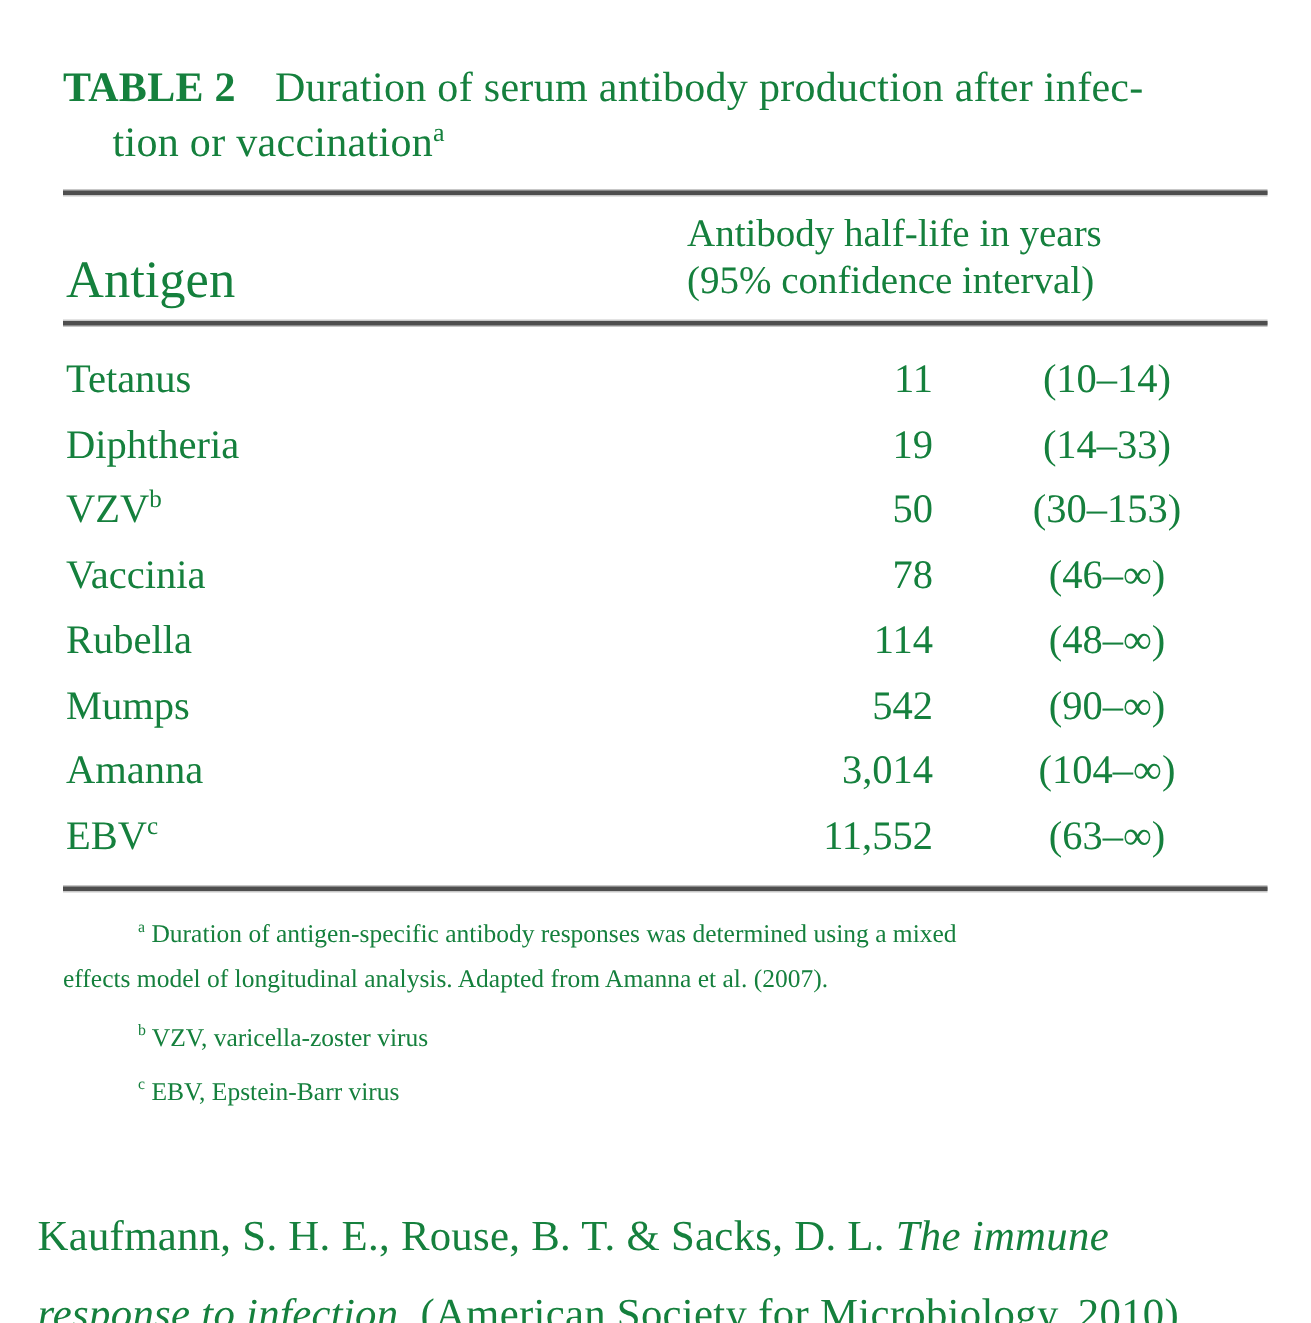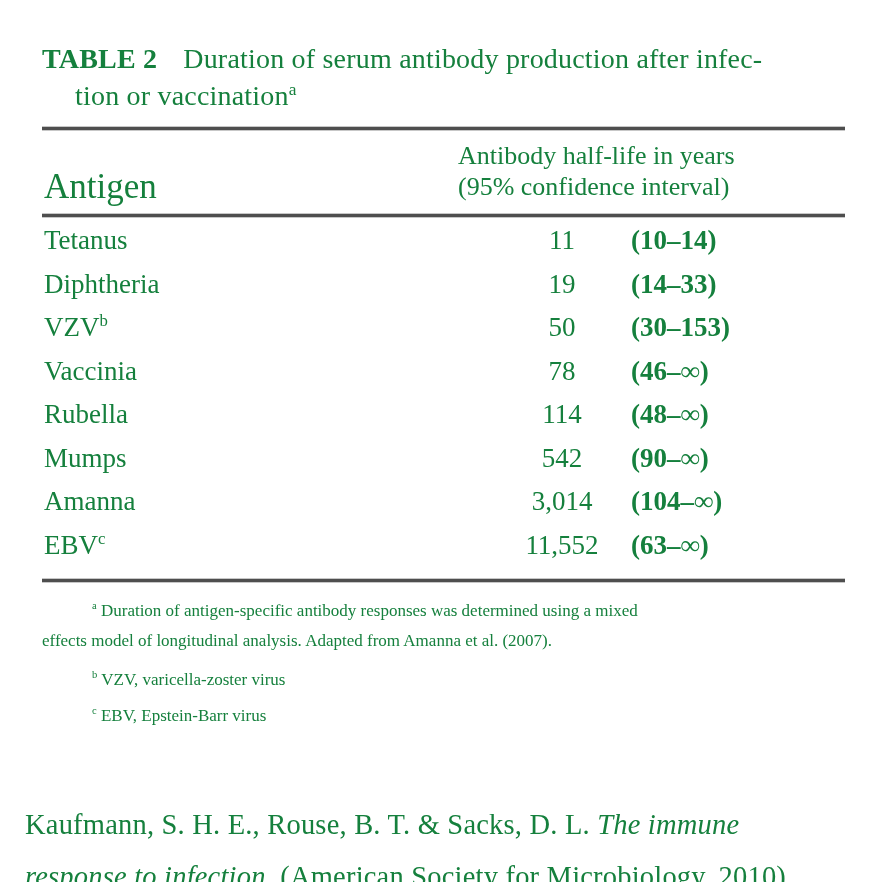--- a/index.html
+++ b/index.html
@@ -19,26 +19,26 @@
   }
   .tbl-label{font-weight:bold;margin-right:26px;}
   sup{font-size:.62em;line-height:0;vertical-align:super;}
   .rule{height:3px;background:#4e4e4e;
         box-shadow:0 1px 0 rgba(130,130,130,.45), 0 -1px 0 rgba(130,130,130,.45);}
   .rule-top{margin-top:13px;}
   .hdr{display:flex;align-items:flex-end;padding:10px 0 12px 2px;}
   .hdr-antigen{font-size:35px;line-height:31px;}
   .hdr-right{width:340px;margin-left:auto;margin-right:47px;
              text-align:left;font-size:26px;line-height:31px;}
-  .rows{padding-top:8px;padding-bottom:6px;}
+  .rows{padding-top:20px;padding-bottom:6px;}
   .row{display:flex;align-items:baseline;height:43.5px;font-size:27px;}
   .row .antigen{flex:1 1 auto;padding-left:2px;}
-  .row .num{flex:0 0 120px;text-align:center;white-space:nowrap;}
+  .row .num{flex:0 0 120px;text-align:right;white-space:nowrap;}
   .row .ci{flex:0 0 223px;padding-left:9px;box-sizing:border-box;
-           text-align:left;white-space:nowrap;font-weight:bold;}
+           text-align:center;white-space:nowrap;}
   .footnotes{margin-top:14px;font-size:17px;line-height:30px;}
   .fn{margin:0;}
   .fn .indent{margin-left:50px;}
   .fn-b{margin-top:9px;}
   .fn-c{margin-top:6px;}
   .citation{
     position:absolute;left:25px;top:770px;width:830px;
     font-size:28.5px;line-height:52px;letter-spacing:.2px;
   }
   .it{font-style:italic;}

